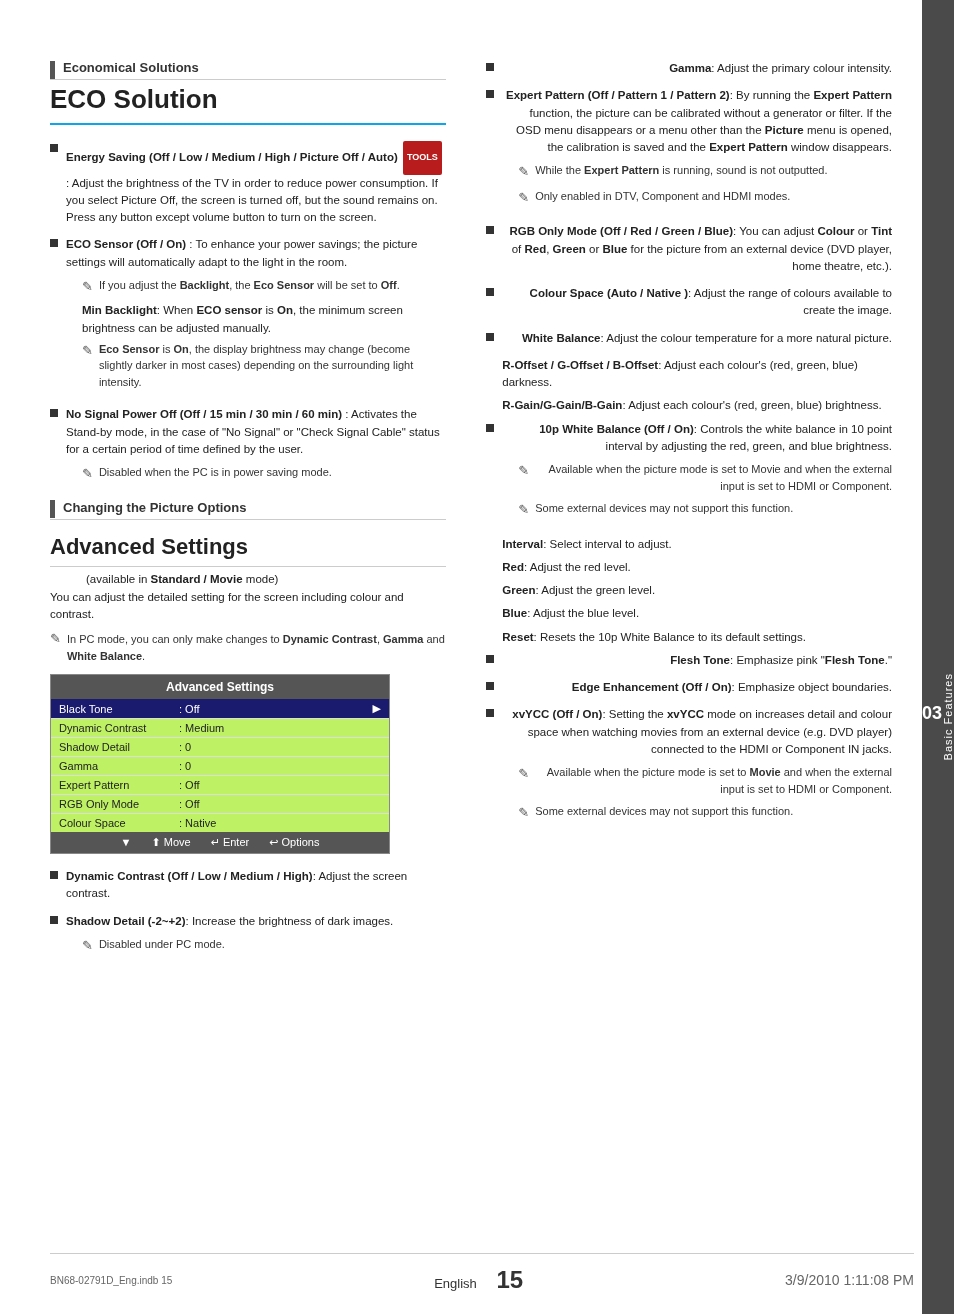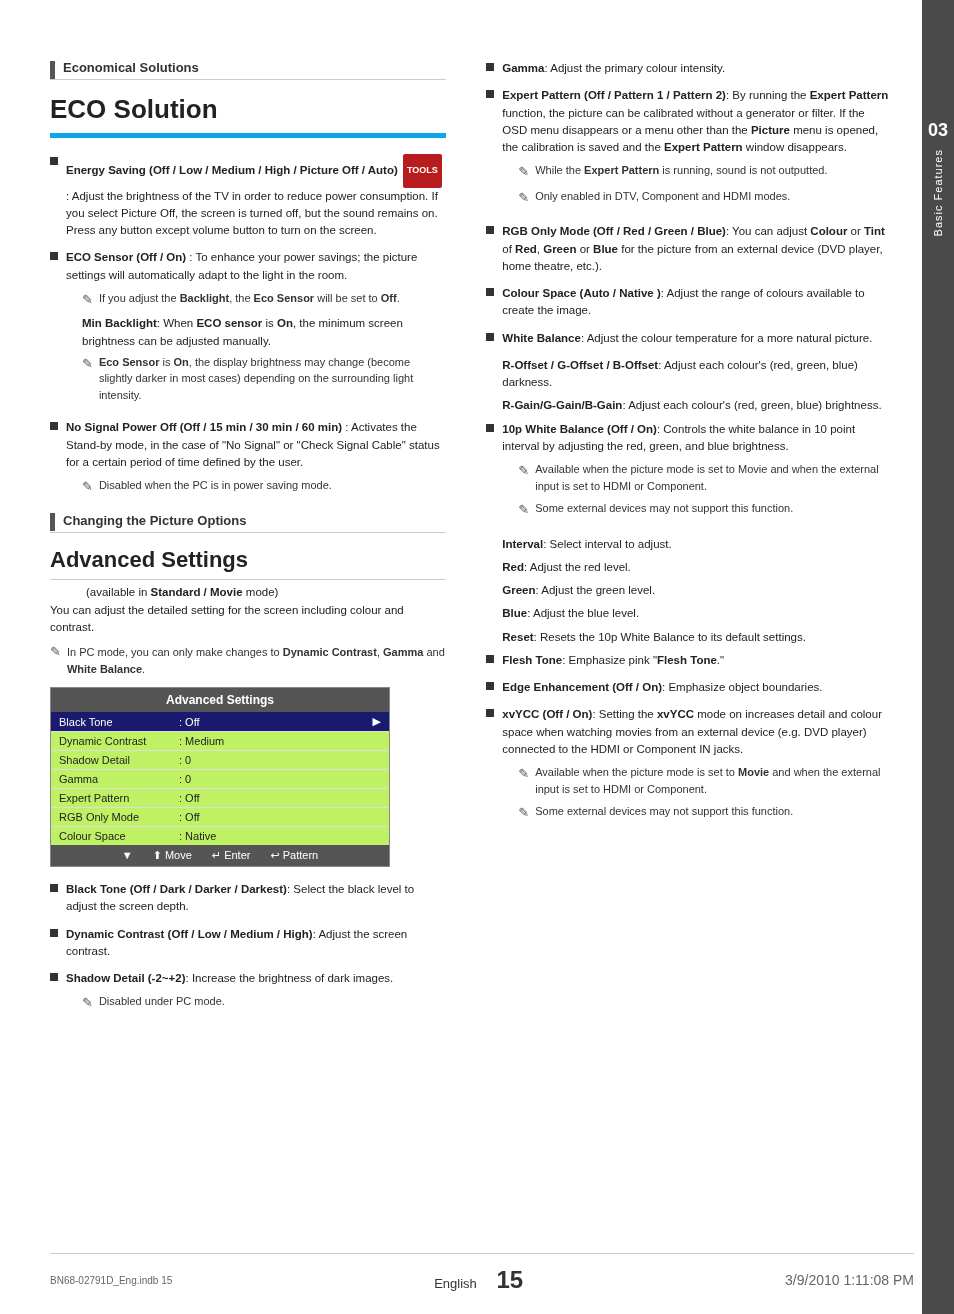--- a/index.html
+++ b/index.html
@@ -20,21 +20,21 @@
     }
     
     .sidebar {
       width: 32px;
       background: #4a4a4a;
       position: absolute;
       right: 0;
       top: 0;
       bottom: 0;
       display: flex;
-      flex-direction: column;
+      flex-direction: row;
       align-items: center;
       justify-content: flex-start;
       padding-top: 120px;
     }
     .sidebar-number {
       color: #fff;
       font-size: 18px;
       font-weight: bold;
       margin-bottom: 8px;
     }
@@ -58,42 +58,42 @@
     }
     .right-col {
       width: 440px;
       padding-left: 10px;
     }
     
     .section-header {
       display: flex;
       align-items: center;
       border-bottom: 1px solid #ccc;
-      margin-bottom: 14px;
+      margin-bottom: 4px;
     }
     .section-header-bar {
       width: 5px;
       height: 18px;
       background: #555;
       margin-right: 8px;
       flex-shrink: 0;
     }
     .section-header-title {
       font-size: 13px;
       font-weight: bold;
       color: #333;
       padding-bottom: 4px;
     }
     
     .eco-title {
       font-size: 26px;
       font-weight: bold;
       color: #222;
       margin-bottom: 16px;
-      border-bottom: 5px solid #0ea5e9;
+      border-bottom: 2px solid #0ea5e9;
       padding-bottom: 8px;
     }
     
     .bullet-list {
       list-style: none;
       margin-bottom: 10px;
     }
     .bullet-item {
       display: flex;
       align-items: flex-start;
@@ -254,20 +254,21 @@
     }
     .footer-datetime {
       font-size: 14px;
       color: #666;
     }
     
     .right-bullet-item {
       display: flex;
       align-items: flex-start;
       margin-bottom: 10px;
+      text-align: right;
     }
     .right-bullet-content {
       flex: 1;
       font-size: 11.5px;
       line-height: 1.5;
     }
     .right-bullet-content b { font-weight: bold; }
     .indent-text {
       margin-left: 16px;
       font-size: 11.5px;
@@ -405,31 +406,25 @@
           <div class="settings-table-row">
             <span class="settings-col-name">Colour Space</span>
             <span class="settings-col-value">: Native</span>
             <span class="settings-col-arrow"></span>
           </div>
         </div>
         <div class="settings-table-footer">
           <span>▼</span>
           <span class="footer-item">⬆ Move</span>
           <span class="footer-item">↵ Enter</span>
-          <span class="footer-item">↩ Pattern</span>
+          <span class="footer-item">↩ Options</span>
         </div>
       </div>
 
       <ul class="bullet-list">
-        <li class="bullet-item">
-          <div class="bullet-square"></div>
-          <div class="bullet-content">
-            <b>Black Tone (Off / Dark / Darker / Darkest)</b>: Select the black level to adjust the screen depth.
-          </div>
-        </li>
         <li class="bullet-item">
           <div class="bullet-square"></div>
           <div class="bullet-content">
             <b>Dynamic Contrast (Off / Low / Medium / High)</b>: Adjust the screen contrast.
           </div>
         </li>
         <li class="bullet-item">
           <div class="bullet-square"></div>
           <div class="bullet-content">
             <b>Shadow Detail (-2~+2)</b>: Increase the brightness of dark images.

